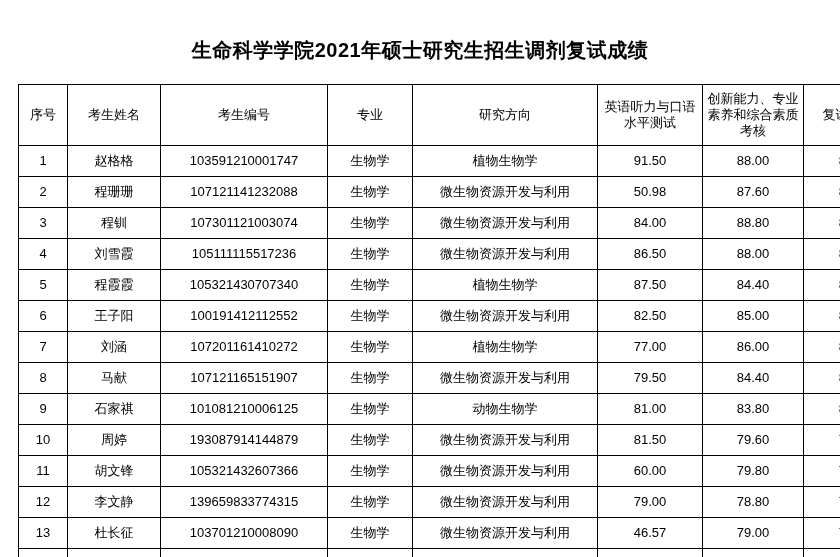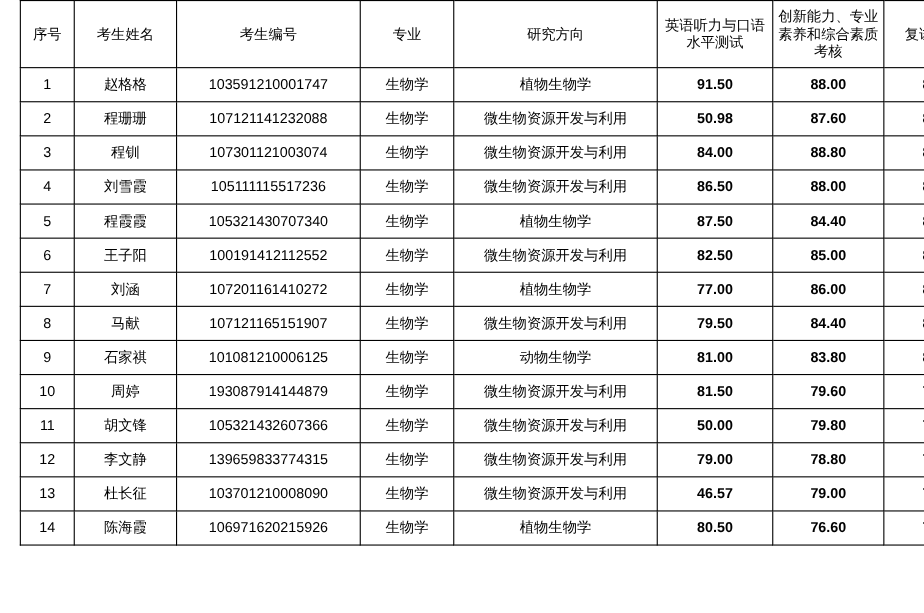--- a/index.html
+++ b/index.html
@@ -59,28 +59,29 @@
   .col-dir { width: 178px; margin-left: 36px; }
   .col-eng { width: 98px; }
   .col-inno { width: 94px; margin-left: 13px; }
   .col-total { width: 96px; }
 
   td.cell-idx { font-size: 13px; }
   td.cell-name { font-size: 13px; }
   td.cell-id { font-size: 13px; margin-left: 12px; }
   td.cell-major { font-size: 13px; }
   td.cell-dir { font-size: 13px; }
-  td.cell-num { font-size: 13px; font-weight: bold; }
+  td.cell-num { font-size: 13px; }
   .hdr-wrap { display: block; }
 </style>
 </head>
 <body>
 
 <div class="page">
 
+  <div class="doc-title">生命科学学院2021年硕士研究生招生调剂复试成绩</div>
 
   <table class="score-table">
     <thead>
       <tr>
         <th class="col-idx">
             <span class="hdr-wrap">序号</span>
           </th>
         <th class="col-name">
             <span class="hdr-wrap">考生姓名</span>
           </th>
@@ -204,21 +205,21 @@
         <td class="cell-num">81.50</td>
         <td class="cell-num">79.60</td>
         <td class="cell-num">79.98</td>
       </tr>
       <tr>
         <td class="cell-idx">11</td>
         <td class="cell-name">胡文锋</td>
         <td class="cell-id">105321432607366</td>
         <td class="cell-major">生物学</td>
         <td class="cell-dir">微生物资源开发与利用</td>
-        <td class="cell-num">50.00</td>
+        <td class="cell-num">60.00</td>
         <td class="cell-num">79.80</td>
         <td class="cell-num">79.84</td>
       </tr>
       <tr>
         <td class="cell-idx">12</td>
         <td class="cell-name">李文静</td>
         <td class="cell-id">139659833774315</td>
         <td class="cell-major">生物学</td>
         <td class="cell-dir">微生物资源开发与利用</td>
         <td class="cell-num">79.00</td>

